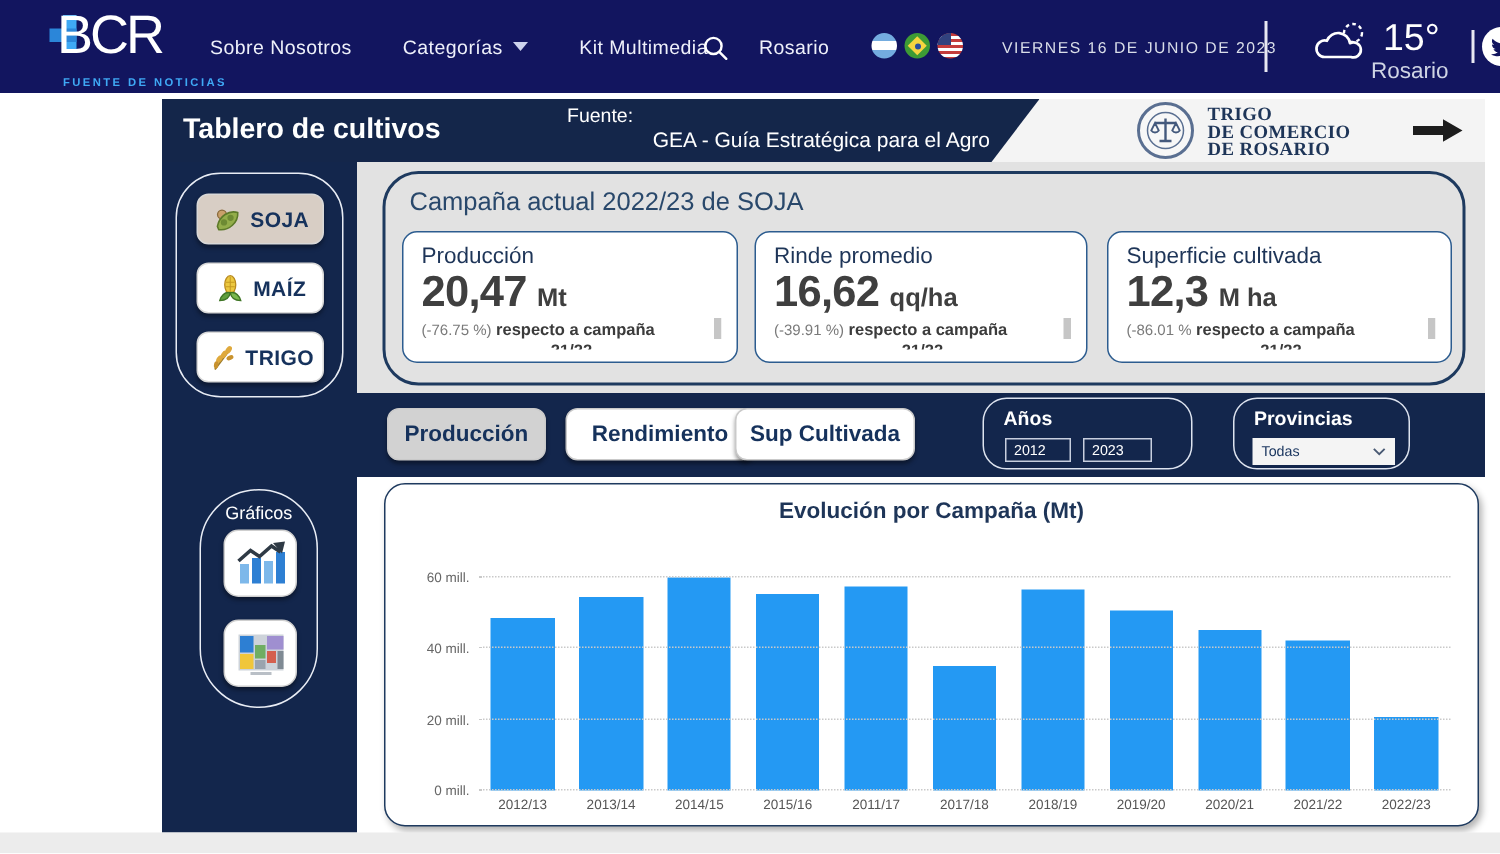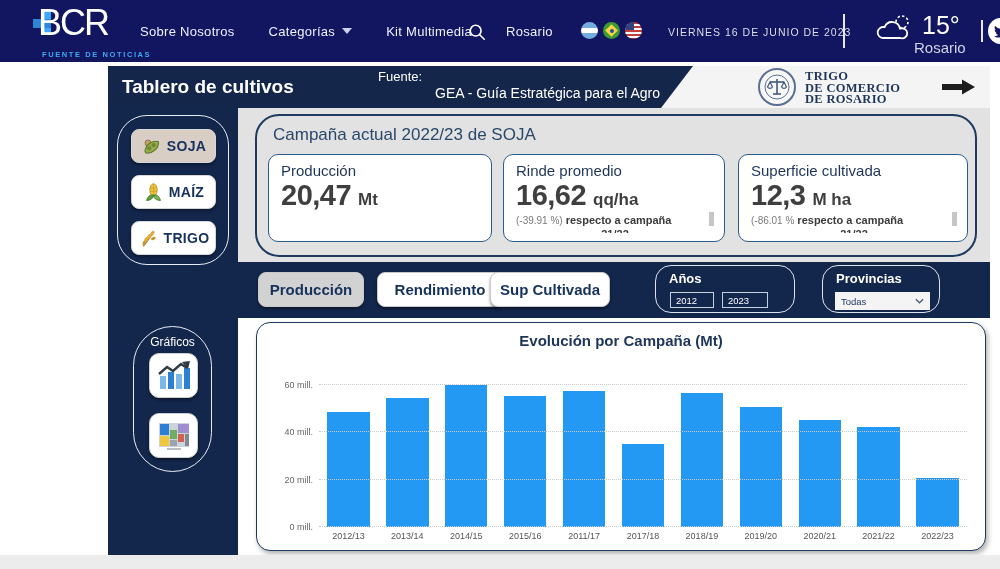--- a/index.html
+++ b/index.html
@@ -251,20 +251,25 @@
   <div class="campaign-sec">
     <div class="campaign-box">
       <div class="campaign-title">Campaña actual 2022/23 de SOJA</div>
 
       <div class="kpi-card" style="left:11px; width:224px;">
         <div class="kpi-label">Producción</div>
         <div class="kpi-value-row">
           <span class="kpi-value">20,47</span>
           <span class="kpi-unit">Mt</span>
         </div>
+        <div class="kpi-delta">
+          <span class="kpi-pct">(-76.75 %)</span><span class="kpi-dtxt">respecto a campaña</span>
+          <div class="kpi-line2">21/22</div>
+          <div class="kpi-thumb"></div>
+        </div>
       </div>
 
       <div class="kpi-card" style="left:246px; width:222px;">
         <div class="kpi-label">Rinde promedio</div>
         <div class="kpi-value-row">
           <span class="kpi-value">16,62</span>
           <span class="kpi-unit">qq/ha</span>
         </div>
         <div class="kpi-delta">
           <span class="kpi-pct">(-39.91 %)</span><span class="kpi-dtxt">respecto a campaña</span>

